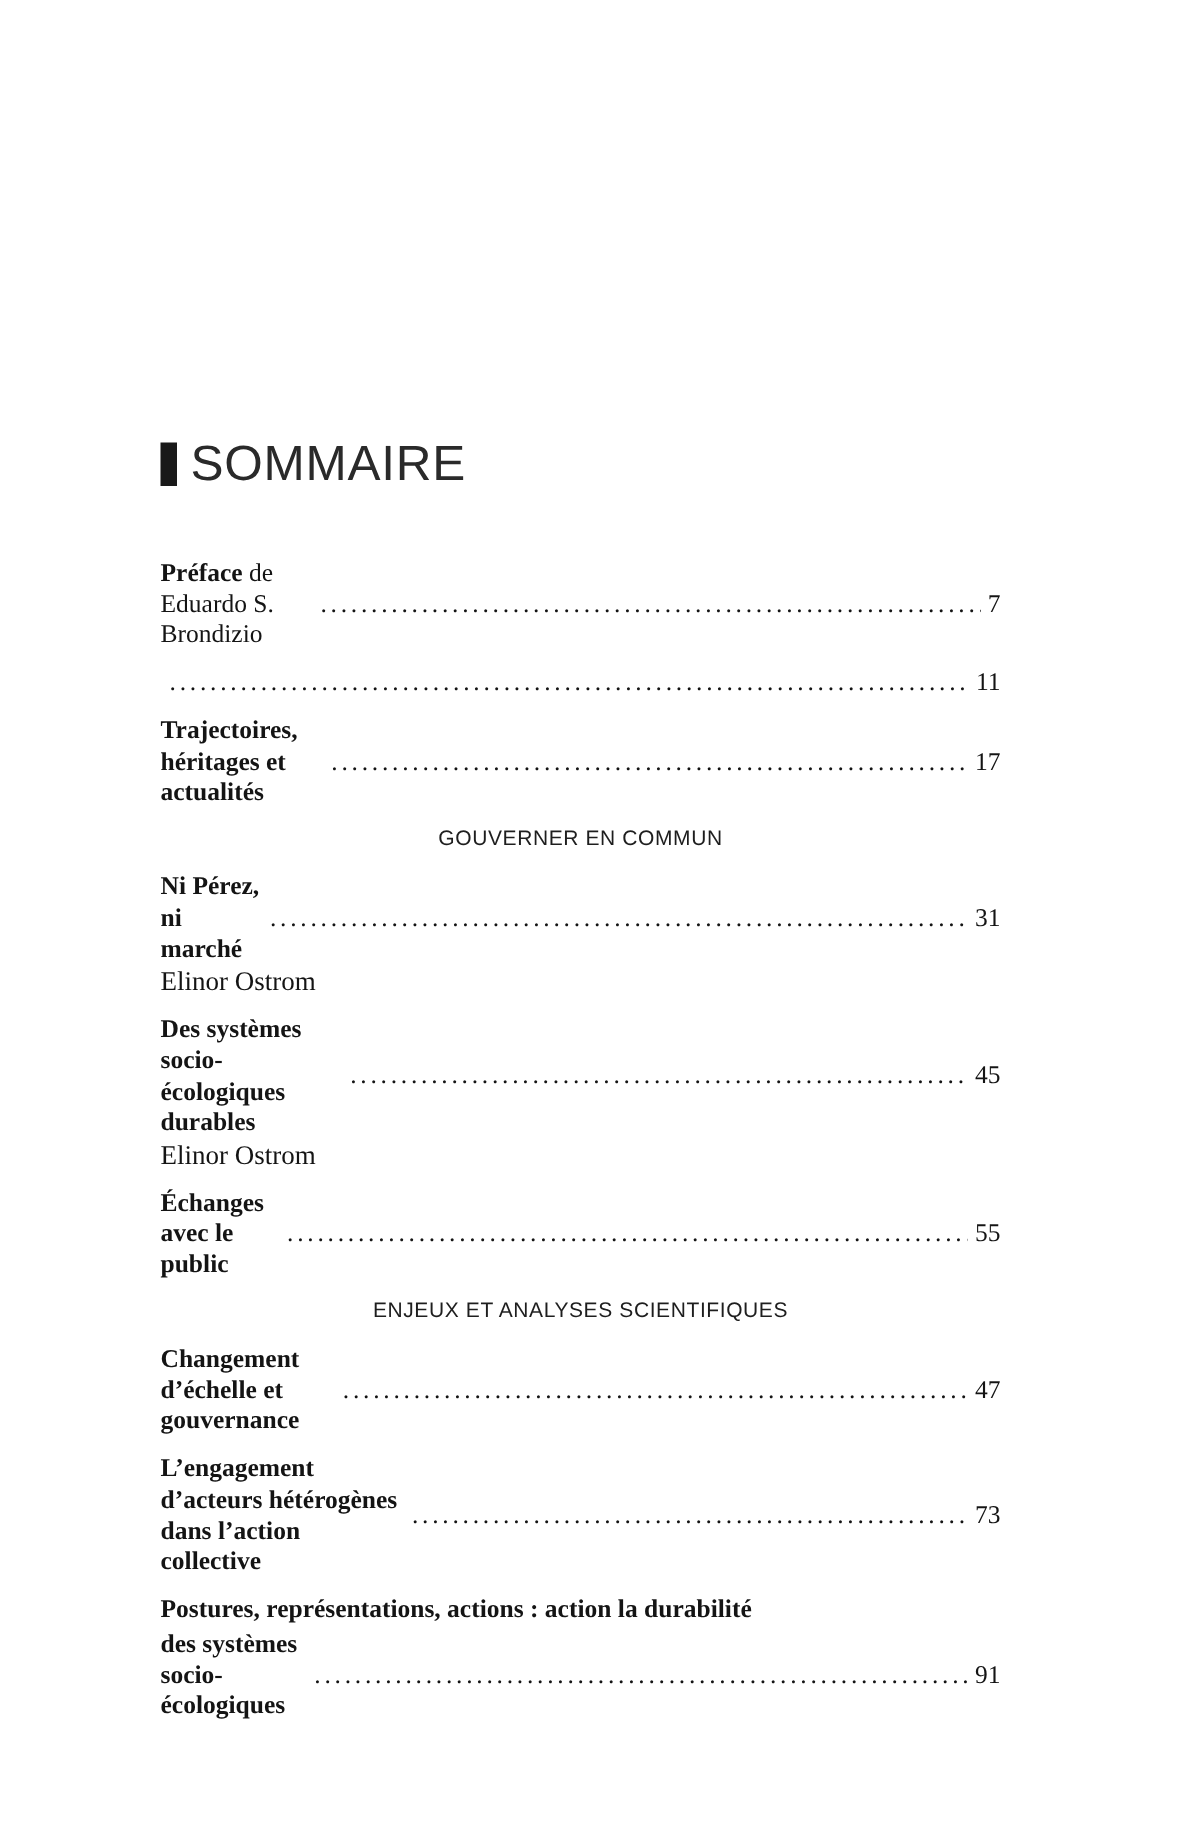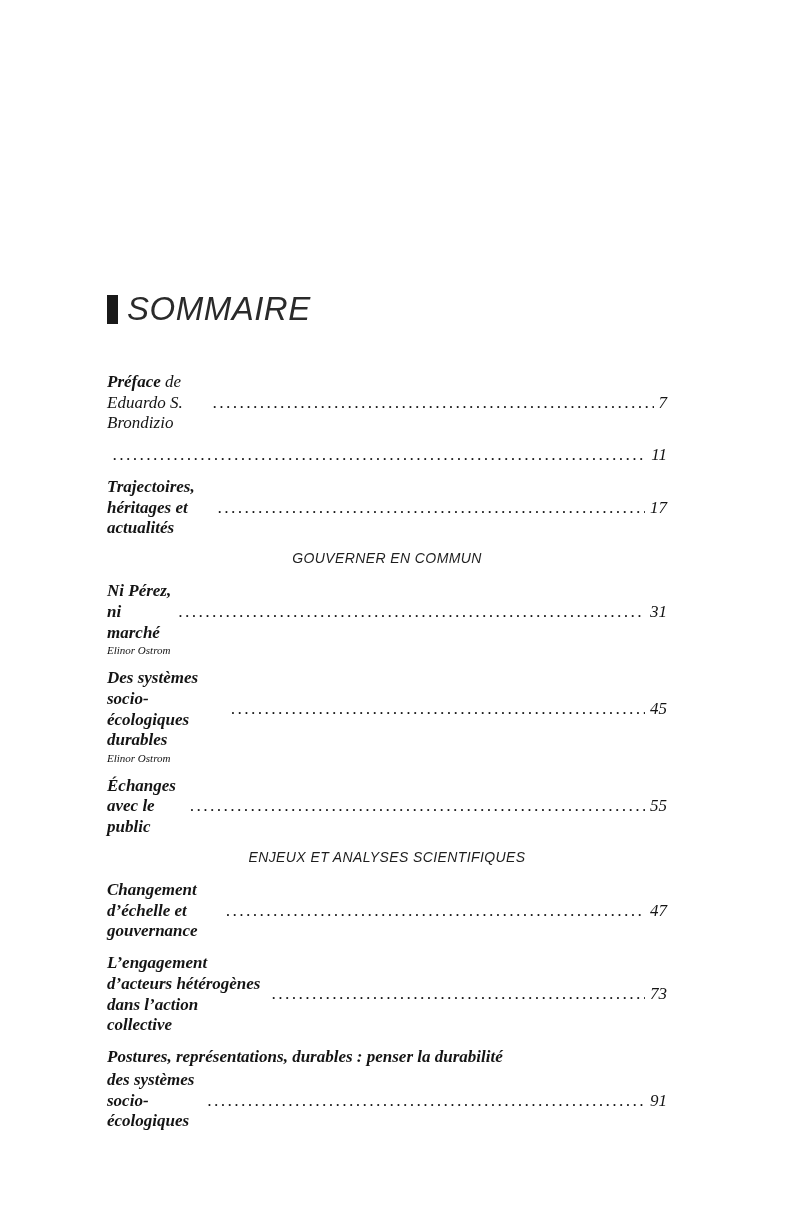--- a/index.html
+++ b/index.html
@@ -4,21 +4,20 @@
 <style>
   html, body { margin: 0; padding: 0; background: #ffffff; }
   .page {
     position: relative;
     width: 743px;
     height: 1227px;
     background: #ffffff;
     overflow: hidden;
     font-family: "Liberation Serif", serif;
     color: #141414;
-    font-style: italic;
   }
   .content {
     position: absolute;
     top: 290px;
     left: 107px;
     width: 560px;
   }
   .title-row {
     display: flex;
     align-items: center;
@@ -53,21 +52,21 @@
     min-width: 10px;
   }
   .leader::after {
     content: "...................................................................................................................................................";
     letter-spacing: 2.5px;
     font-weight: normal;
     color: #141414;
   }
   .pg { white-space: nowrap; font-weight: normal; }
   .author {
-    font-size: 11px;
+    font-size: 18px;
     line-height: 1.15;
     margin: 1px 0 11px 0;
     font-weight: normal;
   }
   .section-heading {
     font-family: "Liberation Sans", sans-serif;
     font-weight: 400;
     font-size: 14px;
     letter-spacing: 0.4px;
     text-align: center;
@@ -153,21 +152,21 @@
       <div class="entry">
         <div class="row">
           <span class="tt">L’engagement d’acteurs hétérogènes dans l’action collective</span>
           <span class="leader"></span>
           <span class="pg">73</span>
         </div>
       </div>
 
 
       <div class="entry">
-        <div class="two-line-first">Postures, représentations, durables : penser la durabilité</div>
+        <div class="two-line-first">Postures, représentations, actions : action la durabilité</div>
         <div class="row">
           <span class="tt">des systèmes socio-écologiques</span>
           <span class="leader"></span>
           <span class="pg">91</span>
         </div>
       </div>
 
     </div>
 
   </div>

